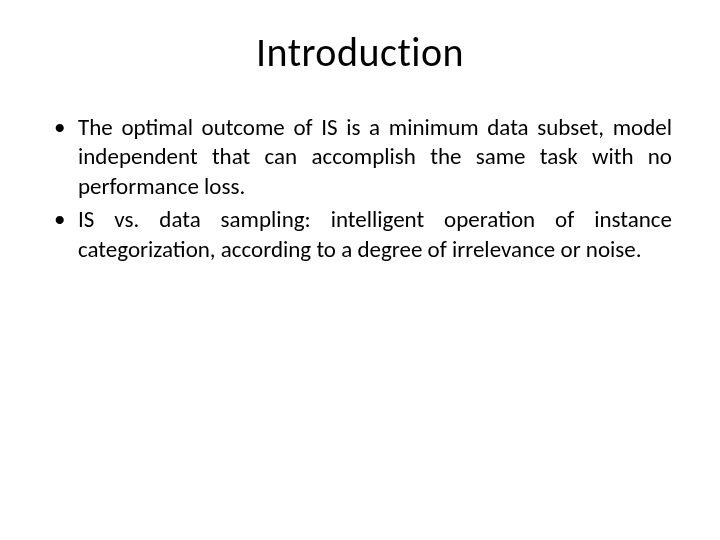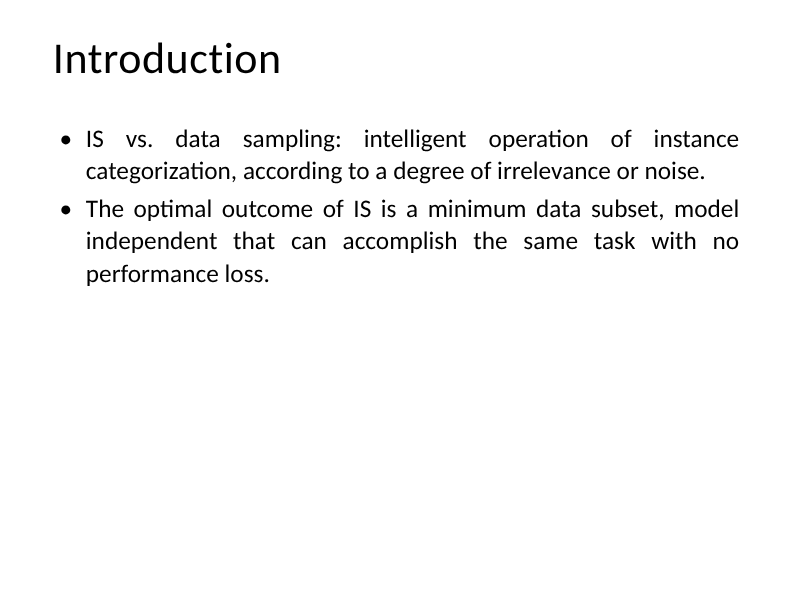--- a/index.html
+++ b/index.html
@@ -11,21 +11,21 @@
     font-family: Calibri, "Segoe UI", Arial, sans-serif;
     color: #000;
   }
   .slide {
     width: 720px;
     height: 540px;
     box-sizing: border-box;
     padding: 28px 48px 40px 48px;
   }
   .title {
-    text-align: left;
+    text-align: center;
     font-size: 40px;
     font-weight: 400;
     margin: 0 0 36px 0;
     letter-spacing: 0.5px;
   }
   ul.bullets {
     list-style: none;
     padding: 0;
     margin: 0;
   }
@@ -44,16 +44,16 @@
     top: 0;
     font-size: 23px;
   }
 </style>
 </head>
 <body>
 
 <div class="slide">
   <h1 class="title">Introduction</h1>
   <ul class="bullets">
+    <li>The optimal outcome of IS is a minimum data subset, model independent that can accomplish the same task with no performance loss.</li>
     <li>IS vs. data sampling: intelligent operation of instance categorization, according to a degree of irrelevance or noise.</li>
-    <li>The optimal outcome of IS is a minimum data subset, model independent that can accomplish the same task with no performance loss.</li>
   </ul>
 </div>
 
 </body></html>

